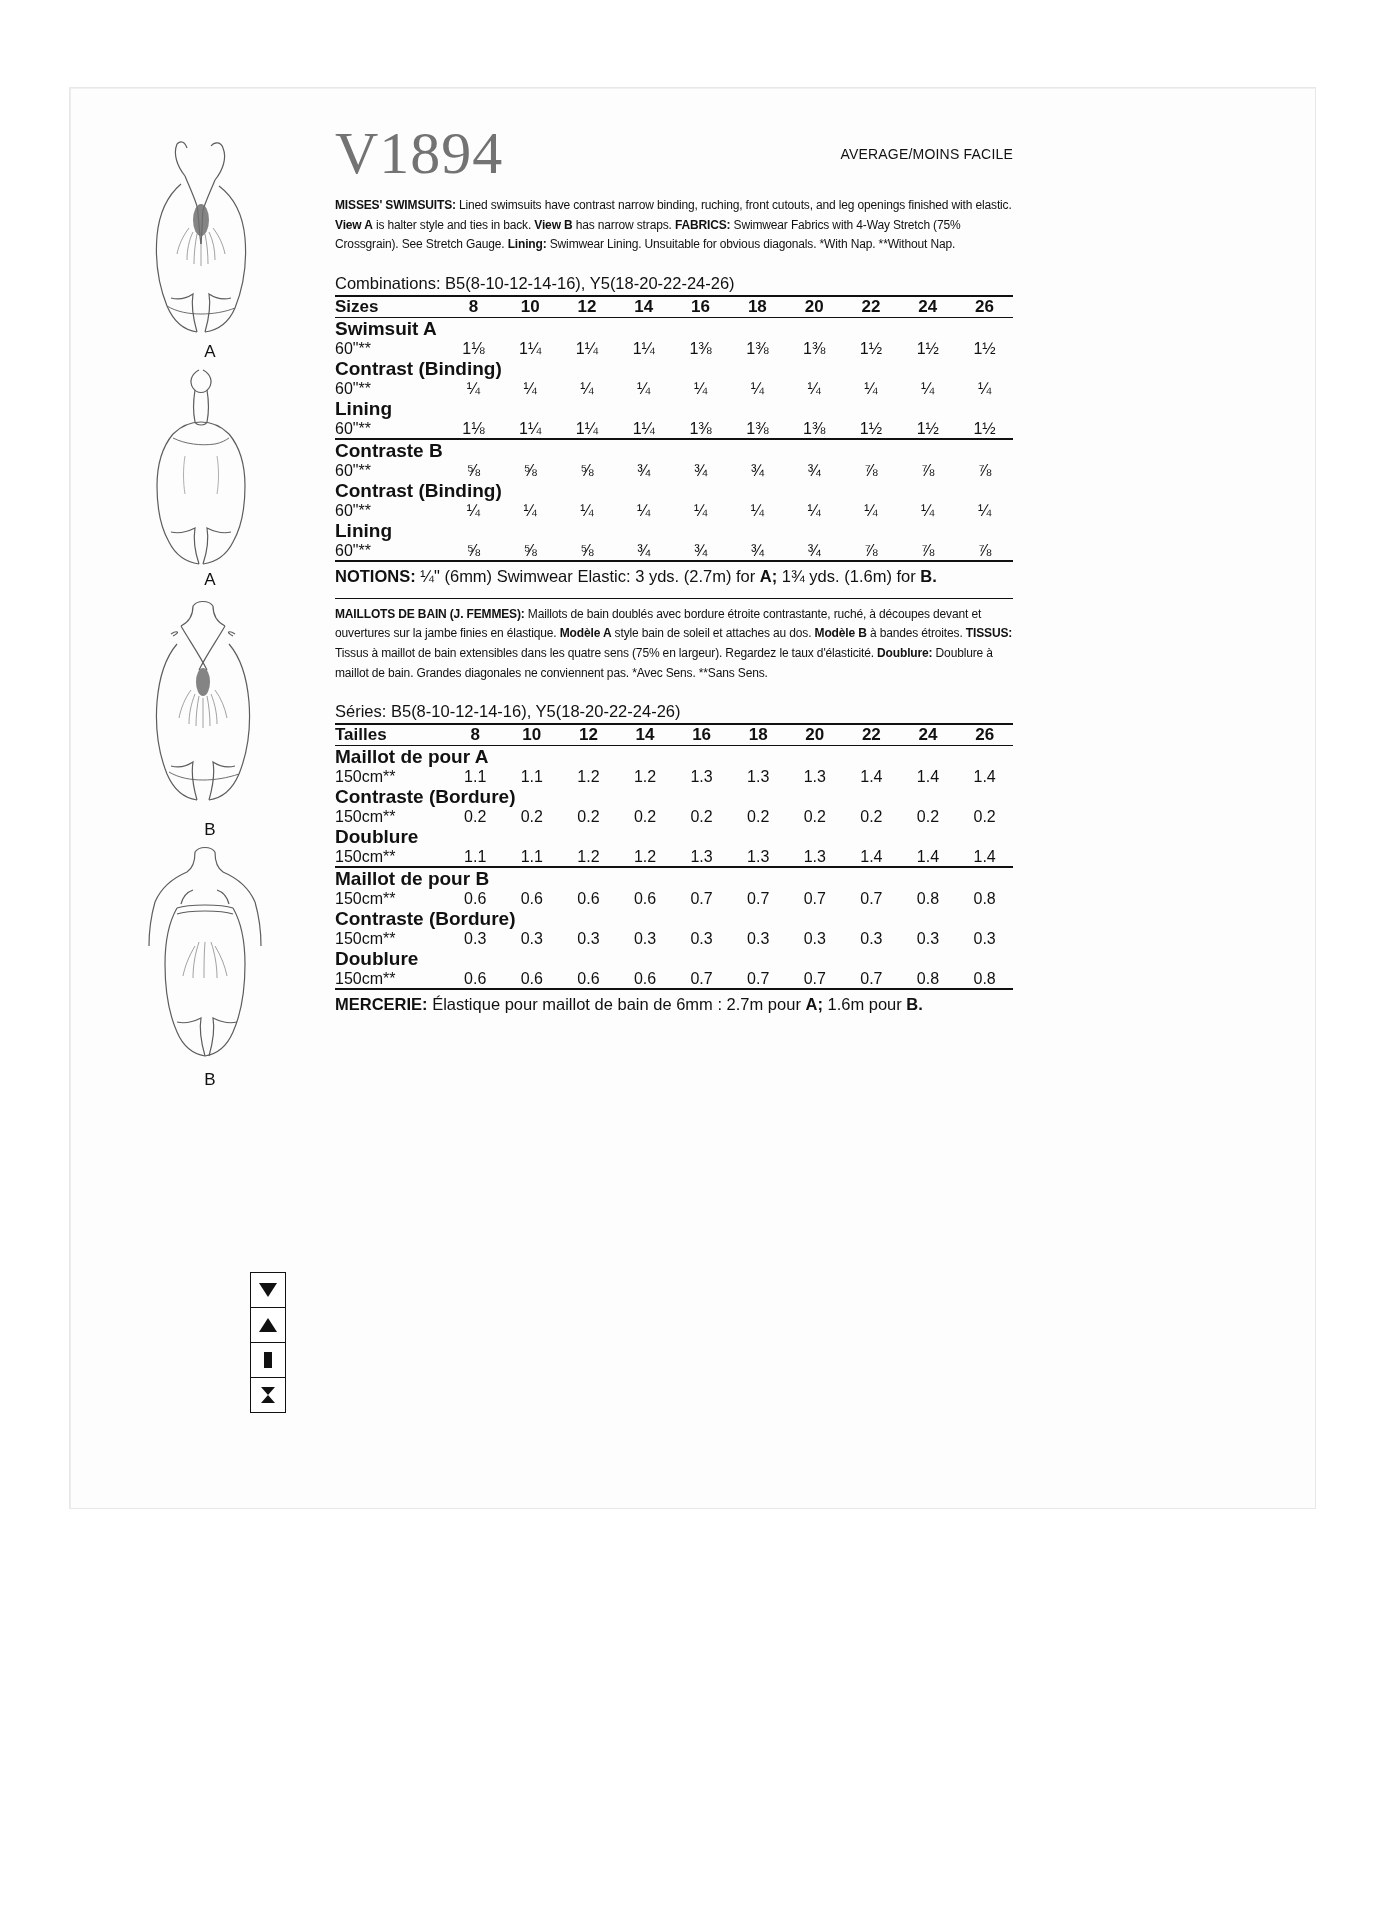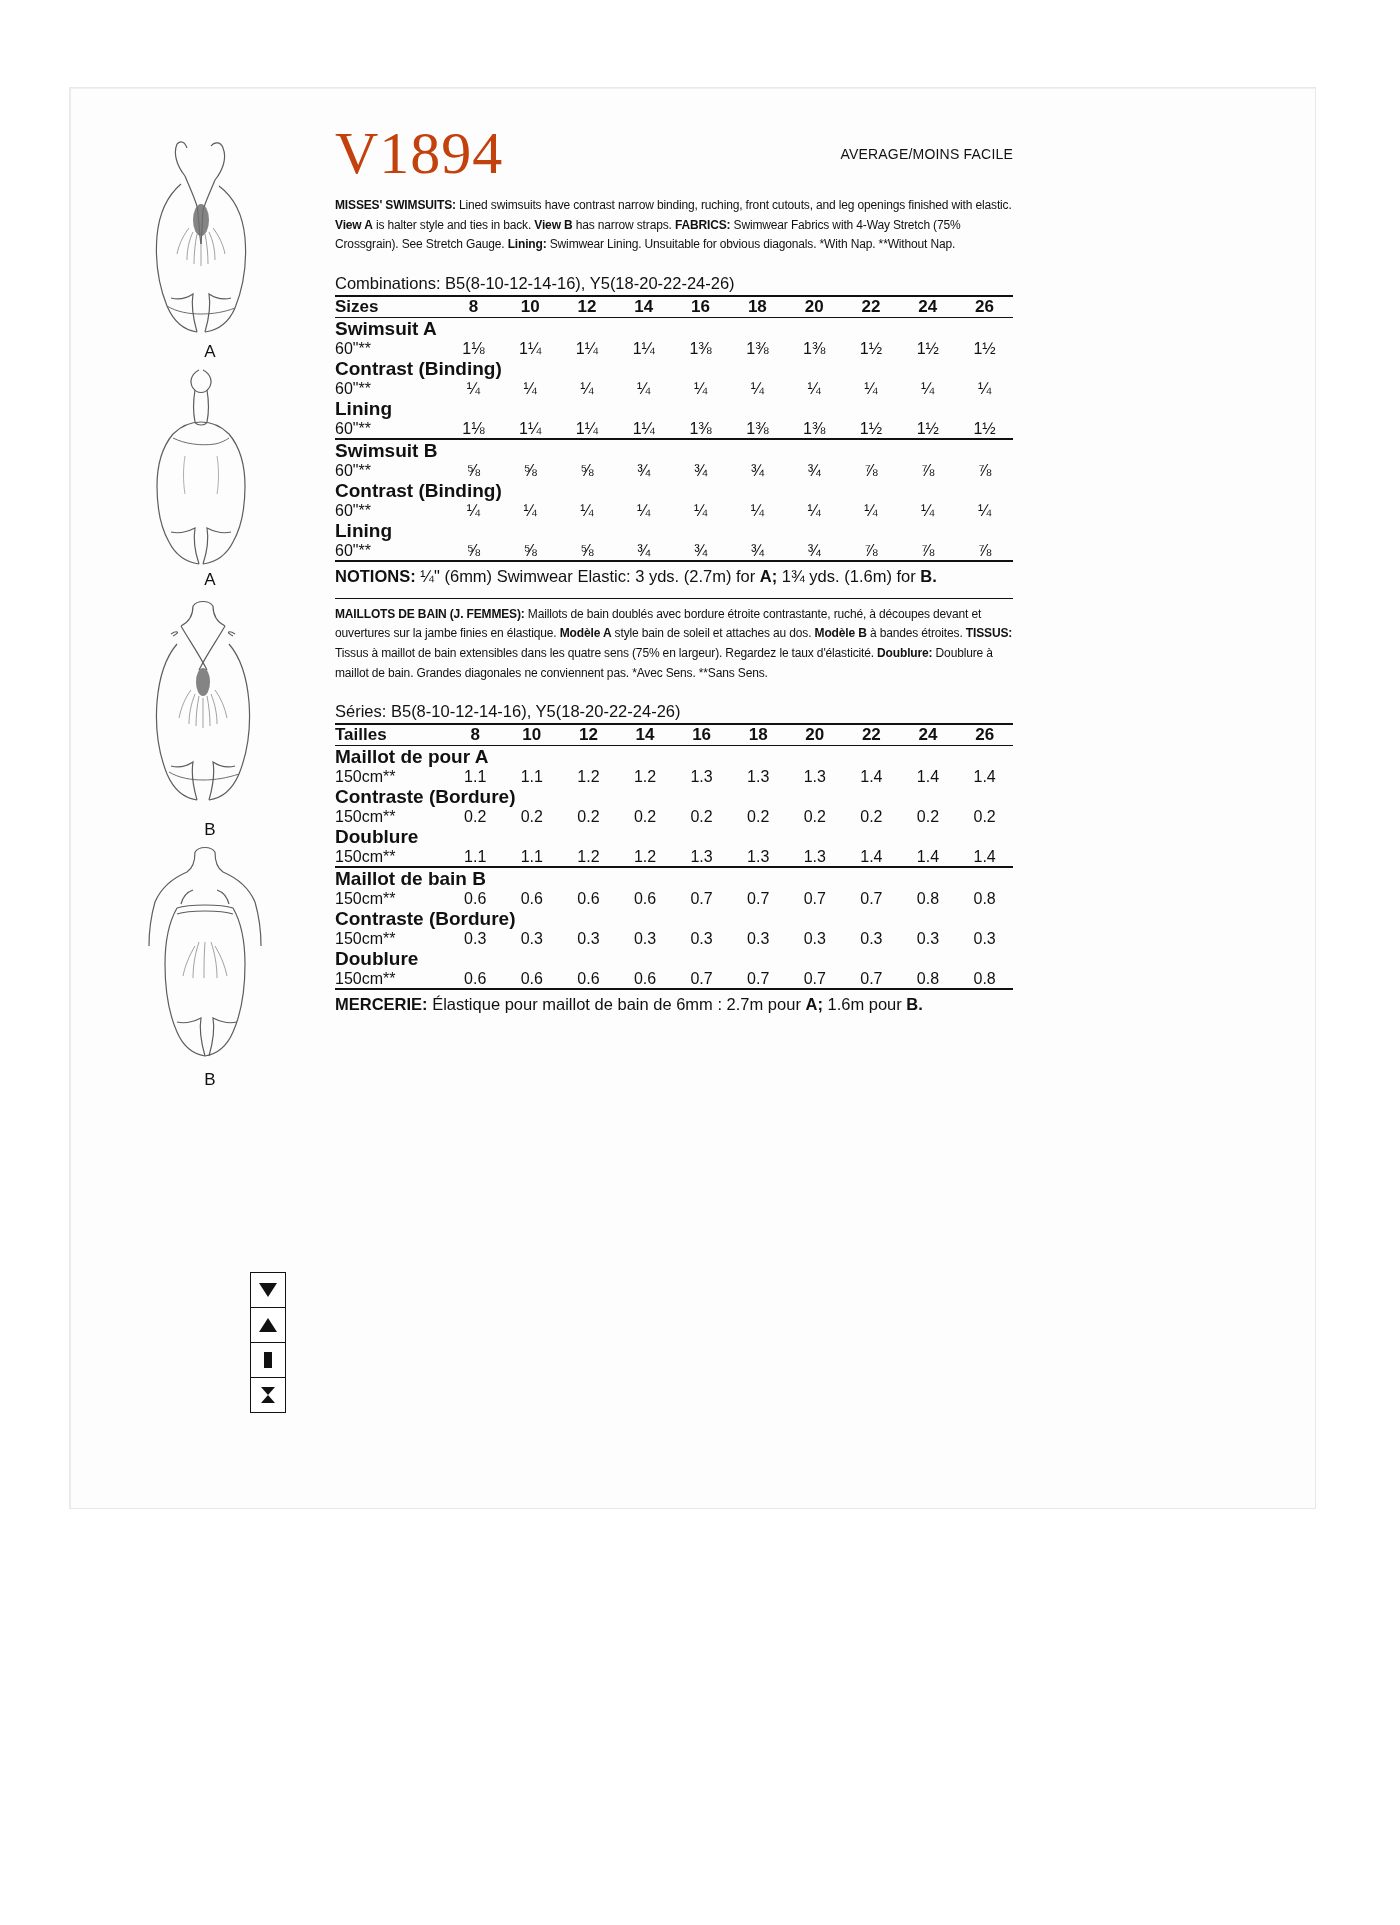--- a/index.html
+++ b/index.html
@@ -13,21 +13,21 @@
   
   #illus{position:absolute;left:110px;top:140px;width:200px;height:1000px;}
   .fig{position:relative;width:200px;}
   .fig svg{display:block;margin:0 auto;}
   .fig .cap{text-align:center;font-size:17px;font-family:"Liberation Sans",sans-serif;margin-top:2px;color:#111;}
 
   
   #content{position:absolute;left:335px;top:130px;width:678px;}
   #titlerow{position:relative;height:62px;}
   #patnum{position:absolute;left:0;top:-8px;font-family:"Liberation Serif",serif;
-          font-size:60px;letter-spacing:1px;line-height:62px;color:#c2410c;}
+          font-size:60px;letter-spacing:1px;line-height:62px;color:#737373;}
   #diff{position:absolute;right:0;top:16px;font-size:14px;letter-spacing:0.2px;color:#111;}
 
   .para{font-size:12px;line-height:19.6px;color:#111;letter-spacing:-0.15px;margin-top:4px;}
   .para b{font-weight:bold;}
   .combos{font-size:16.5px;line-height:20px;margin-top:18px;color:#111;}
   .combos b{font-weight:normal;}
 
   table.yard{border-collapse:collapse;width:678px;margin-top:2px;font-size:16px;color:#111;}
   table.yard td{padding:0;vertical-align:baseline;}
   .hdrrow td{font-weight:bold;font-size:17px;padding:2px 0 3px 0;}
@@ -249,21 +249,21 @@
             <td class="num">1¼</td>
             <td class="num">1¼</td>
             <td class="num">1⅜</td>
             <td class="num">1⅜</td>
             <td class="num">1⅜</td>
             <td class="num">1½</td>
             <td class="num">1½</td>
             <td class="num">1½</td>
           </tr>
           <tr class="grouplabel topline">
-            <td class="lbl" colspan="11">Swimsuit B</td>
+            <td class="lbl" colspan="11">Contraste B</td>
           </tr>
           <tr class="datarow">
             <td class="lbl">60"**</td>
             <td class="num">⅝</td>
             <td class="num">⅝</td>
             <td class="num">⅝</td>
             <td class="num">¾</td>
             <td class="num">¾</td>
             <td class="num">¾</td>
             <td class="num">¾</td>
@@ -374,21 +374,21 @@
             <td class="num">1.2</td>
             <td class="num">1.2</td>
             <td class="num">1.3</td>
             <td class="num">1.3</td>
             <td class="num">1.3</td>
             <td class="num">1.4</td>
             <td class="num">1.4</td>
             <td class="num">1.4</td>
           </tr>
           <tr class="grouplabel topline">
-            <td class="lbl" colspan="11">Maillot de bain B</td>
+            <td class="lbl" colspan="11">Maillot de pour B</td>
           </tr>
           <tr class="datarow">
             <td class="lbl">150cm**</td>
             <td class="num">0.6</td>
             <td class="num">0.6</td>
             <td class="num">0.6</td>
             <td class="num">0.6</td>
             <td class="num">0.7</td>
             <td class="num">0.7</td>
             <td class="num">0.7</td>

